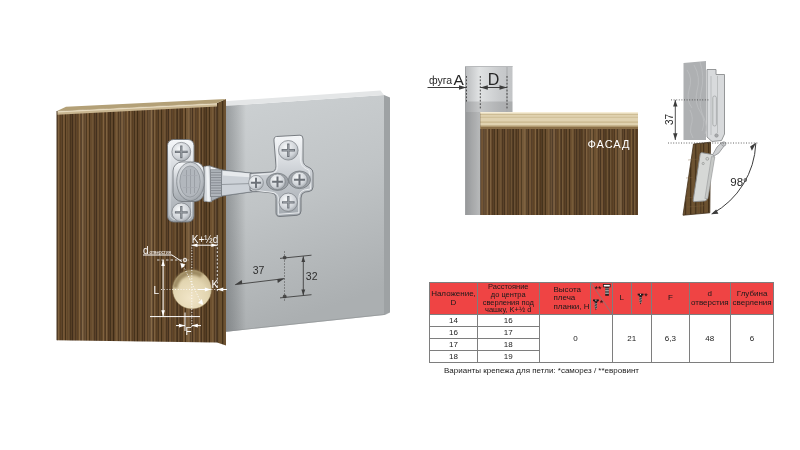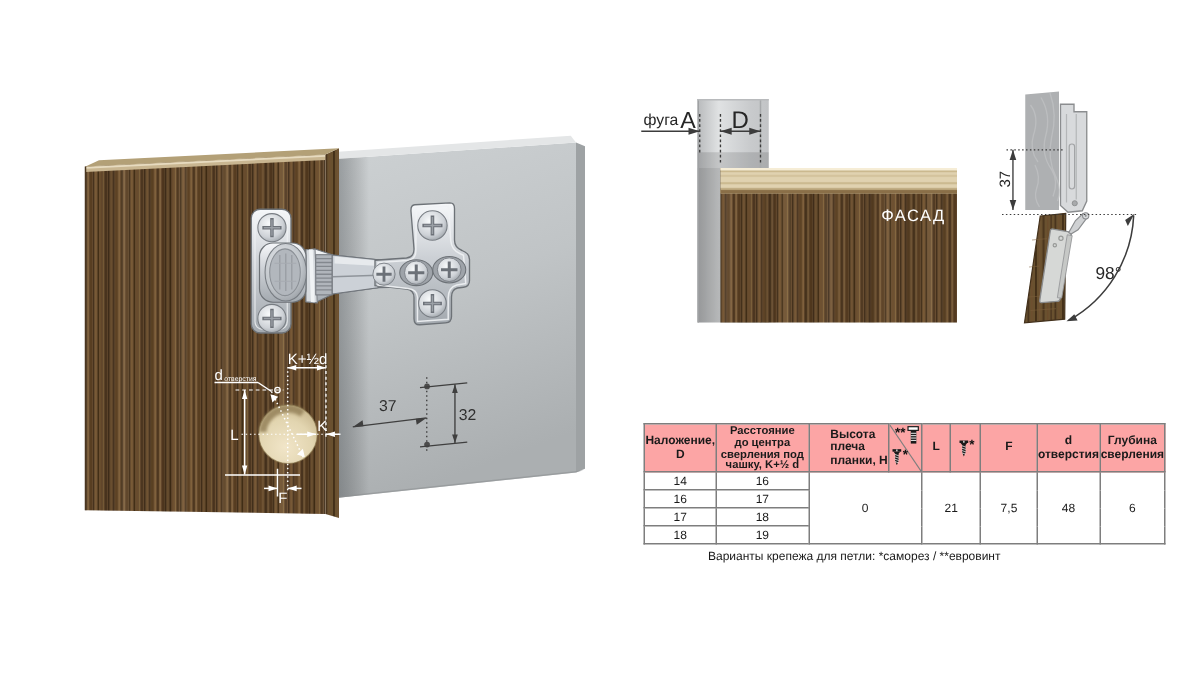--- a/index.html
+++ b/index.html
@@ -3,22 +3,22 @@
 <meta charset="utf-8">
 <style>
 html,body{margin:0;padding:0;background:#fff;}
 #page{position:relative;width:800px;height:450px;overflow:hidden;background:#fff;
   font-family:"Liberation Sans",sans-serif;}
 #art{position:absolute;left:0;top:0;}
 #tbl{position:absolute;left:429px;top:282px;border-collapse:collapse;table-layout:fixed;
   font-family:"Liberation Sans",sans-serif;font-size:8px;color:#1a1a1a;line-height:1.25;}
 #tbl td{border:1px solid #7e7e7e;text-align:center;vertical-align:middle;padding:0;}
 #tbl tr:first-child td{line-height:1.02;}
-#tbl td.h{background:#fca5a5;font-weight:bold;}
-#cap{position:absolute;left:439px;top:365.5px;font-size:8px;color:#1a1a1a;
+#tbl td.h{background:#ef4444;}
+#cap{position:absolute;left:411px;top:365.5px;font-size:8px;color:#1a1a1a;
   font-family:"Liberation Sans",sans-serif;padding-left:33px;}
 </style>
 </head>
 <body>
 <div id="page">
 <svg id="art" width="800" height="450" viewBox="0 0 800 450">
 <defs>
 <linearGradient id="gpanel" x1="0" y1="0" x2="0.25" y2="1">
  <stop offset="0" stop-color="#cdd1d3"></stop>
           <stop offset="0.5" stop-color="#c0c4c6"></stop>
@@ -362,21 +362,21 @@
  </td>
  <td class="h">F</td>
  <td class="h">d<br>отверстия</td>
  <td class="h">Глубина<br>сверления</td>
 </tr>
 <tr style="height:12px">
           <td>14</td>
           <td>16</td>
           <td colspan="2" rowspan="4">0</td>
           <td colspan="2" rowspan="4">21</td>
-          <td rowspan="4">7,5</td>
+          <td rowspan="4">6,3</td>
           <td rowspan="4">48</td>
           <td rowspan="4">6</td>
         </tr>
 <tr style="height:12px">
           <td>16</td>
           <td>17</td>
         </tr>
 <tr style="height:12px">
           <td>17</td>
           <td>18</td>

